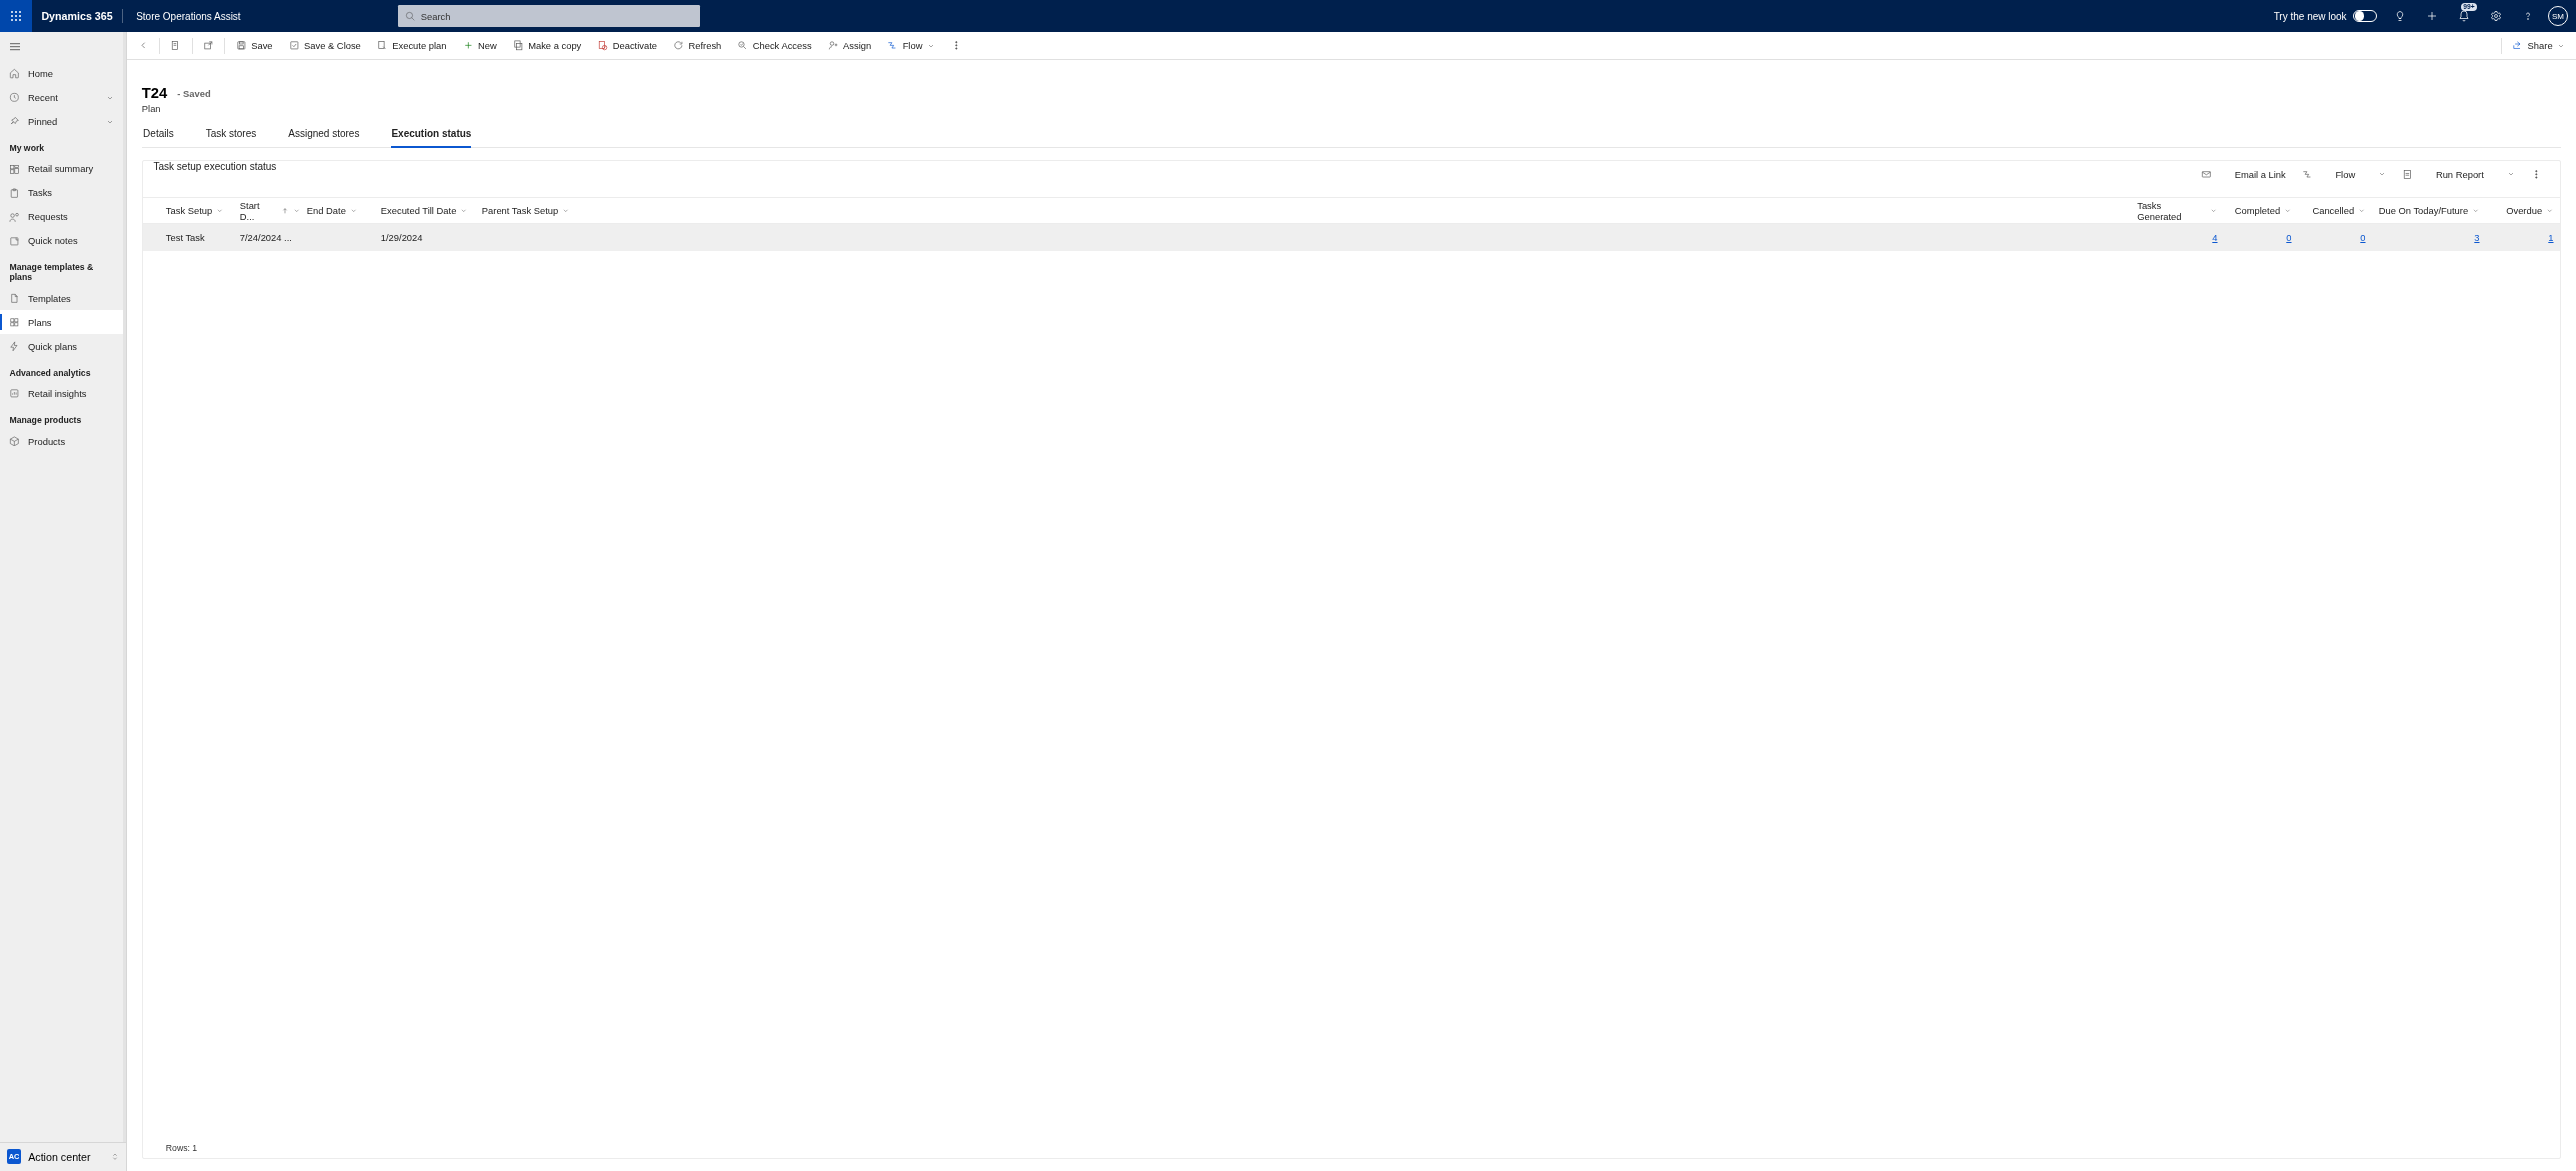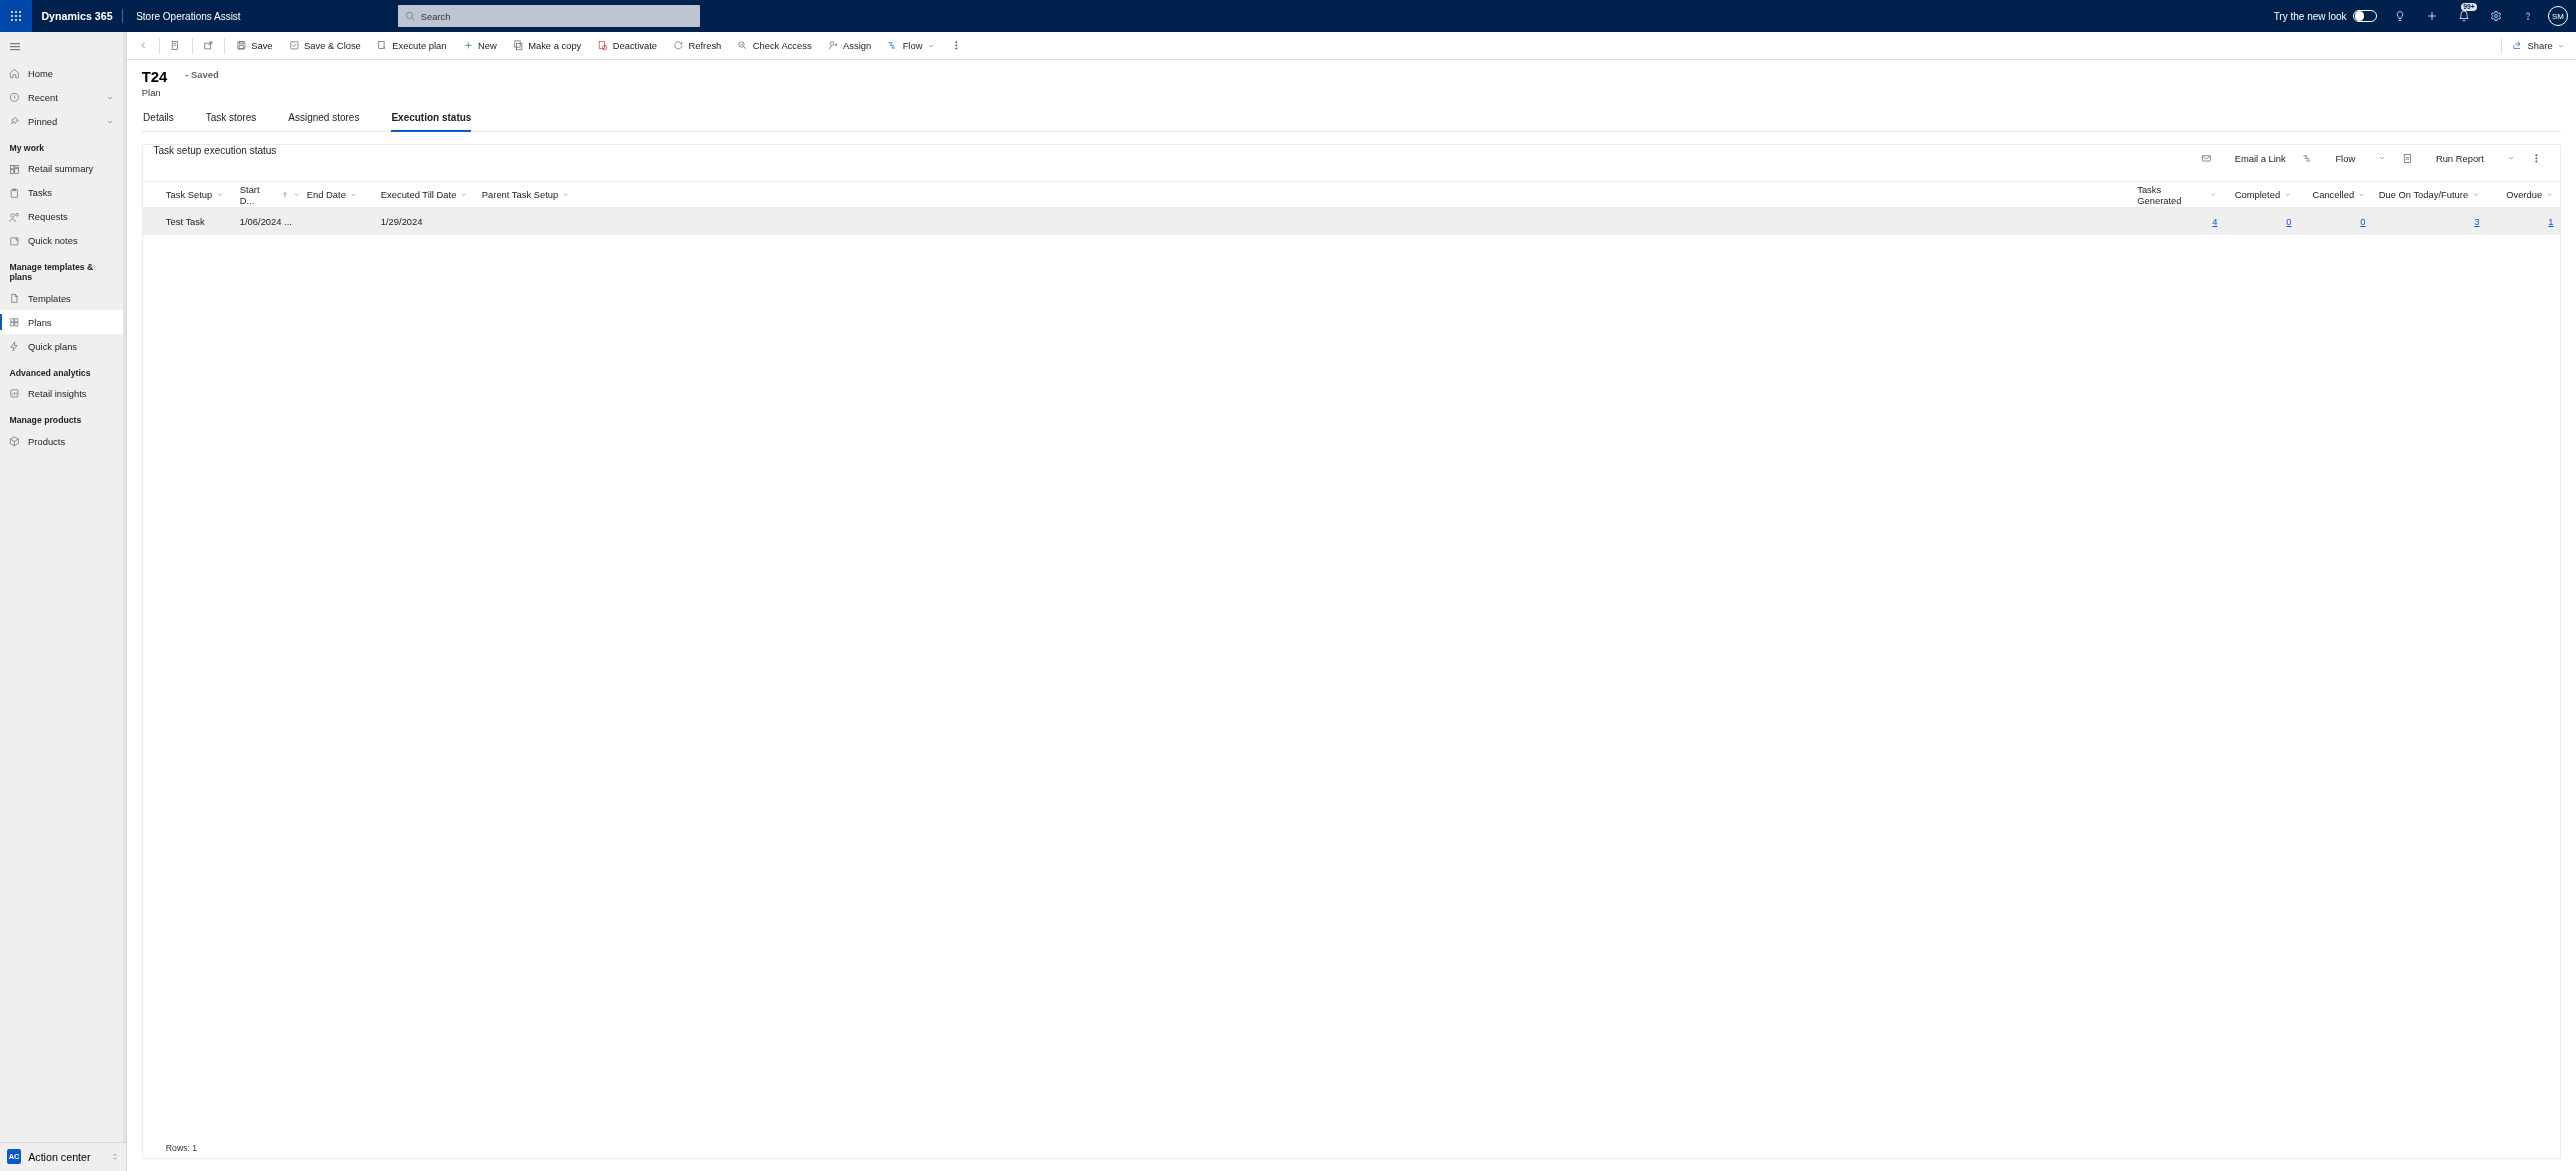--- a/index.html
+++ b/index.html
@@ -111,21 +111,21 @@
   .cmd { display:flex; align-items:center; gap:4.7px; padding:0 6.7px; height:25.5px; cursor:pointer;text-align:right; }
   .cmd svg { width:10.7px; height:10.7px; stroke:#555; fill:none; stroke-width:1.5; }
   .cmd-sep { width:0.7px; height:16px; background:#e0e0e0; margin:0 1.3px; }
   .cmdbar-spacer { flex:1; }
   .cmd .chev { width:8px; height:8px; stroke:#555; }
   .svg-green { stroke:#107c10 !important; }
   .svg-red   { stroke:#c23934 !important; }
   .svg-blue  { stroke:#0b57d0 !important; }
 
   .header-area { padding:9.4px 14.8px 0 14.8px; }
-  .rec-title { font-size:14.8px; font-weight:600; display:flex; align-items:flex-start; gap:18px; }
+  .rec-title { font-size:14.8px; font-weight:600; display:flex; align-items:center; gap:10px;margin-top:16px; }
   .rec-title .state { font-size:9.4px; font-weight:700; color:#666; }
   .rec-entity { font-size:9.4px; color:#333; margin-top:1.3px; }
 
   .tabs { display:flex; gap:32px; margin-top:9.4px; border-bottom:0.7px solid #e6e6e6; padding:0 1.3px; }
   .tab { padding:5.4px 0 8px 0; font-size:10px; color:#222; cursor:pointer; position:relative; }
   .tab.active { font-weight:600; }
   .tab.active::after { content:""; position:absolute; left:0; right:0; bottom:-0.7px; height:2px; background:#0b57d0; }
 
   .panel-wrap { padding:12px 14.8px; flex:1; overflow:hidden; }
   .panel { border:0.7px solid #ececec; border-radius:2px; height:100%; display:flex; flex-direction:column; background:#fff; }
@@ -605,21 +605,21 @@
                 <path d="M6 9l6 6 6-6"></path>
               </svg>
           </div>
         </div>
 
         <div class="grid-row">
           <div class="col c-tasksetup">
               <span>Test Task</span>
             </div>
           <div class="col c-start">
-              <span>1/06/2024 ...</span>
+              <span>7/24/2024 ...</span>
             </div>
           <div class="col c-end">
               <span></span>
             </div>
           <div class="col c-exec">
               <span>1/29/2024</span>
             </div>
           <div class="col c-parent">
               <span></span>
             </div>

